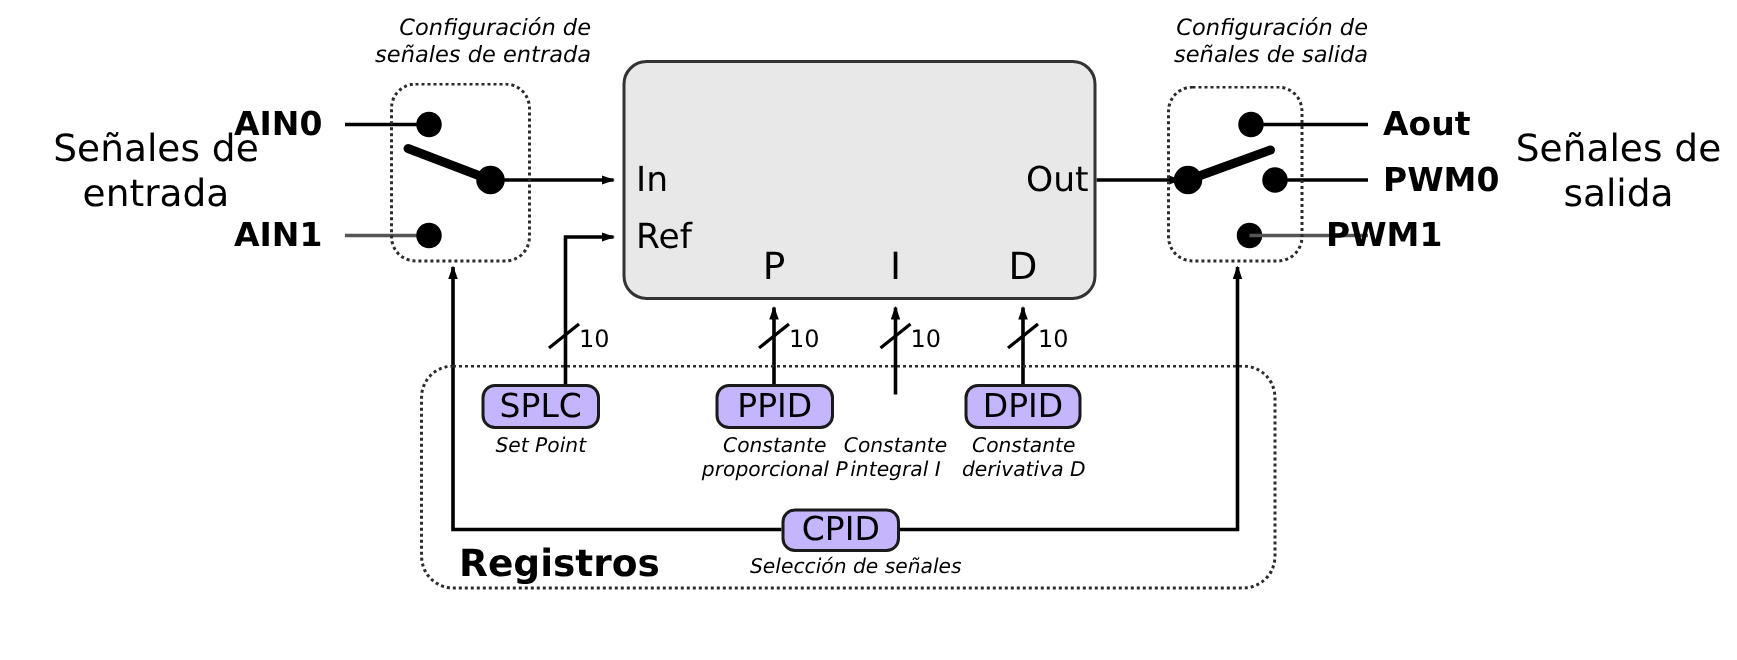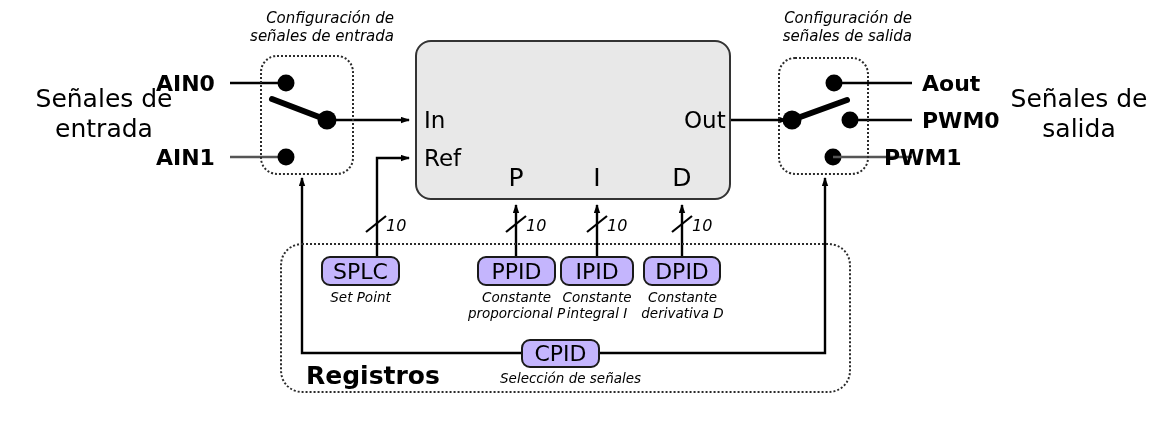--- a/index.html
+++ b/index.html
@@ -57,21 +57,20 @@
     line-height: 1.15;
   }
   .pid-ch {
     font-size: 25px;
     font-weight: 400;
     text-align: center;
   }
   .bus-num {
     font-size: 16px;
     font-weight: 400;
-    font-style: italic;
   }
   .registros {
     font-size: 25px;
     font-weight: bold;
   }
   .pidbox {
     position: absolute;
     left: 415px;
     top: 40px;
     width: 316px;
@@ -213,21 +212,20 @@
 
   <div class="reg" style="left:321px; top:256px; width:79px; height:30px;">SPLC</div>
   <div class="lbl cap-small" style="left:321px; top:290px; width:79px;">Set Point</div>
 
   <div class="reg" style="left:477px; top:256px; width:79px; height:30px;">PPID</div>
   <div class="lbl cap-small" style="left:467px; top:290px; width:99px;">
     <div>Constante</div>
     <div>proporcional P</div>
   </div>
 
-  <div class="reg" style="left:560px; top:256px; width:74px; height:30px;">IPID</div>
   <div class="lbl cap-small" style="left:550px; top:290px; width:94px;">
     <div>Constante</div>
     <div>integral I</div>
   </div>
 
   <div class="reg" style="left:643px; top:256px; width:78px; height:30px;">DPID</div>
   <div class="lbl cap-small" style="left:634px; top:290px; width:97px;">
     <div>Constante</div>
     <div>derivativa D</div>
   </div>

